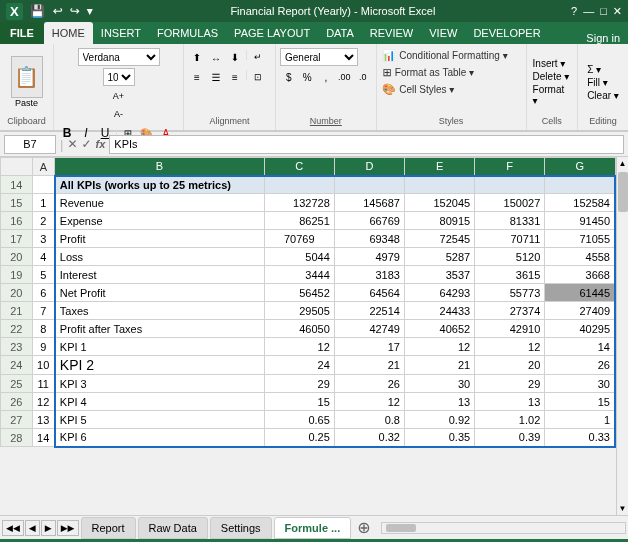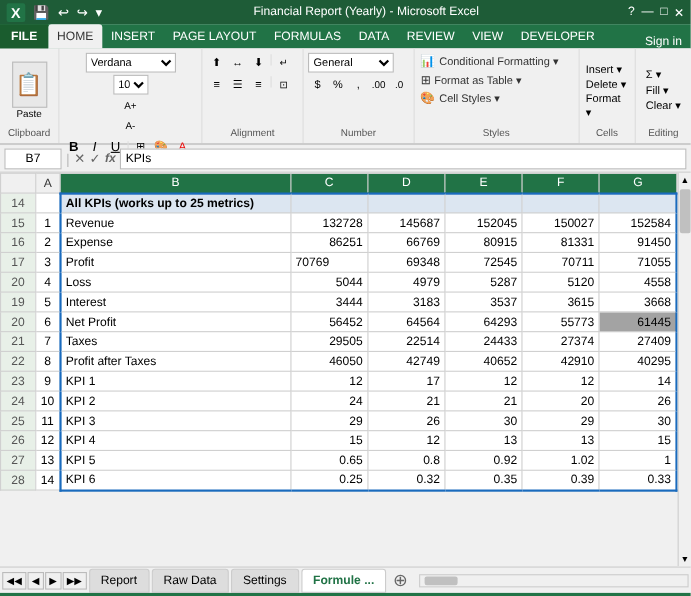--- a/index.html
+++ b/index.html
@@ -33,22 +33,22 @@
     <span style="color:white; font-size:11px; cursor:pointer;">—</span>
     <span style="color:white; font-size:11px; cursor:pointer;">□</span>
     <span style="color:white; font-size:11px; cursor:pointer;">✕</span>
   </div>
 </div>
 
 <div style="background:#217346; display:flex; align-items:flex-end; height:22px;">
   <button style="background:#1a5c2e; color:white; border:none; padding:2px 10px; font-size:11px; font-weight:bold; height:22px; cursor:pointer;">FILE</button>
   <div style="padding:2px 8px; font-size:11px; color:#333; background:#f0f0f0; border-radius:3px 3px 0 0; height:22px; display:flex; align-items:center; cursor:pointer;">HOME</div>
   <div style="padding:2px 8px; font-size:11px; color:white; height:22px; display:flex; align-items:center; cursor:pointer;">INSERT</div>
+  <div style="padding:2px 8px; font-size:11px; color:white; height:22px; display:flex; align-items:center; cursor:pointer;">FORMULAS</div>
   <div style="padding:2px 8px; font-size:11px; color:white; height:22px; display:flex; align-items:center; cursor:pointer;">PAGE LAYOUT</div>
-  <div style="padding:2px 8px; font-size:11px; color:white; height:22px; display:flex; align-items:center; cursor:pointer;">FORMULAS</div>
   <div style="padding:2px 8px; font-size:11px; color:white; height:22px; display:flex; align-items:center; cursor:pointer;">DATA</div>
   <div style="padding:2px 8px; font-size:11px; color:white; height:22px; display:flex; align-items:center; cursor:pointer;">REVIEW</div>
   <div style="padding:2px 8px; font-size:11px; color:white; height:22px; display:flex; align-items:center; cursor:pointer;">VIEW</div>
   <div style="padding:2px 8px; font-size:11px; color:white; height:22px; display:flex; align-items:center; cursor:pointer;">DEVELOPER</div>
   <div style="margin-left:auto; color:white; font-size:11px; padding:0 8px; cursor:pointer;">Sign in</div>
 </div>
 
 <div style="background:#f0f0f0; border-bottom:2px solid #ccc; display:flex; height:88px; align-items:stretch;">
 
   <div style="display:flex; flex-direction:column; align-items:center; border-right:1px solid #ddd; padding:4px 6px; min-width:54px;">
@@ -112,21 +112,21 @@
         <option>General</option>
       </select>
       <div style="display:flex; gap:1px; align-items:center;">
         <button style="width:18px;height:18px;border:1px solid transparent;background:transparent;cursor:pointer;font-size:10px;">$</button>
         <button style="width:18px;height:18px;border:1px solid transparent;background:transparent;cursor:pointer;font-size:10px;">%</button>
         <button style="width:18px;height:18px;border:1px solid transparent;background:transparent;cursor:pointer;font-size:10px;">,</button>
         <button style="width:18px;height:18px;border:1px solid transparent;background:transparent;cursor:pointer;font-size:9px;">.00</button>
         <button style="width:18px;height:18px;border:1px solid transparent;background:transparent;cursor:pointer;font-size:9px;">.0</button>
       </div>
     </div>
-    <div style="font-size:9px; color:#555; text-align:center;">Number</div>
+    <div style="font-size:9px; color:#555; text-align:center;text-decoration:underline;">Number</div>
   </div>
 
   <div style="display:flex; flex-direction:column; border-right:1px solid #ddd; padding:4px 6px; min-width:150px;">
     <div style="flex:1; display:flex; flex-direction:column; gap:2px;">
       <button style="border:none; background:transparent; cursor:pointer; text-align:left; font-size:10px; display:flex; align-items:center; gap:3px; padding:1px 0; color:#333;">
         <span style="font-size:11px;">📊</span>
         <span>Conditional Formatting ▾</span>
       </button>
       <button style="border:none; background:transparent; cursor:pointer; text-align:left; font-size:10px; display:flex; align-items:center; gap:3px; padding:1px 0; color:#333;">
         <span style="font-size:11px;">⊞</span>
@@ -226,21 +226,21 @@
             <td style="border: 1px solid rgb(208, 208, 208); padding: 1px 4px; height: 18px; font-size: 11px; text-align: right; background: white;">86251</td>
             <td style="border: 1px solid rgb(208, 208, 208); padding: 1px 4px; height: 18px; font-size: 11px; text-align: right; background: white;">66769</td>
             <td style="border: 1px solid rgb(208, 208, 208); padding: 1px 4px; height: 18px; font-size: 11px; text-align: right; background: white;">80915</td>
             <td style="border: 1px solid rgb(208, 208, 208); padding: 1px 4px; height: 18px; font-size: 11px; text-align: right; background: white;">81331</td>
             <td style="border-width: 1px 2px 1px 1px; border-style: solid; border-color: rgb(208, 208, 208) rgb(26, 107, 189) rgb(208, 208, 208) rgb(208, 208, 208); border-image: initial; padding: 1px 4px; height: 18px; font-size: 11px; text-align: right; background: white;">91450</td>
           </tr>
           <tr>
             <td style="background: rgb(232, 240, 232); text-align: center; color: rgb(85, 85, 85); font-size: 11px; border: 1px solid rgb(208, 208, 208); height: 18px; padding: 1px 2px;">17</td>
             <td style="border: 1px solid rgb(208, 208, 208); padding: 1px 2px; height: 18px; font-size: 11px; text-align: center; background: white;">3</td>
             <td style="border-width: 1px 1px 1px 2px; border-style: solid; border-color: rgb(208, 208, 208) rgb(208, 208, 208) rgb(208, 208, 208) rgb(26, 107, 189); border-image: initial; padding: 1px 4px; height: 18px; font-size: 11px; background: white;">Profit</td>
-            <td style="border: 1px solid rgb(208, 208, 208); padding: 1px 4px; height: 18px; font-size: 11px; text-align: left; background: white;">70769</td>
+            <td style="border: 1px solid rgb(208, 208, 208); padding: 1px 4px; height: 18px; font-size: 11px; text-align: center; background: white;">70769</td>
             <td style="border: 1px solid rgb(208, 208, 208); padding: 1px 4px; height: 18px; font-size: 11px; text-align: right; background: white;">69348</td>
             <td style="border: 1px solid rgb(208, 208, 208); padding: 1px 4px; height: 18px; font-size: 11px; text-align: right; background: white;">72545</td>
             <td style="border: 1px solid rgb(208, 208, 208); padding: 1px 4px; height: 18px; font-size: 11px; text-align: right; background: white;">70711</td>
             <td style="border-width: 1px 2px 1px 1px; border-style: solid; border-color: rgb(208, 208, 208) rgb(26, 107, 189) rgb(208, 208, 208) rgb(208, 208, 208); border-image: initial; padding: 1px 4px; height: 18px; font-size: 11px; text-align: right; background: white;">71055</td>
           </tr>
           <tr>
             <td style="background: rgb(232, 240, 232); text-align: center; color: rgb(85, 85, 85); font-size: 11px; border: 1px solid rgb(208, 208, 208); height: 18px; padding: 1px 2px;">20</td>
             <td style="border: 1px solid rgb(208, 208, 208); padding: 1px 2px; height: 18px; font-size: 11px; text-align: center; background: white;">4</td>
             <td style="border-width: 1px 1px 1px 2px; border-style: solid; border-color: rgb(208, 208, 208) rgb(208, 208, 208) rgb(208, 208, 208) rgb(26, 107, 189); border-image: initial; padding: 1px 4px; height: 18px; font-size: 11px; background: white;">Loss</td>
             <td style="border: 1px solid rgb(208, 208, 208); padding: 1px 4px; height: 18px; font-size: 11px; text-align: right; background: white;">5044</td>
@@ -295,21 +295,21 @@
             <td style="border-width: 1px 1px 1px 2px; border-style: solid; border-color: rgb(208, 208, 208) rgb(208, 208, 208) rgb(208, 208, 208) rgb(26, 107, 189); border-image: initial; padding: 1px 4px; height: 18px; font-size: 11px; background: white;">KPI 1</td>
             <td style="border: 1px solid rgb(208, 208, 208); padding: 1px 4px; height: 18px; font-size: 11px; text-align: right; background: white;">12</td>
             <td style="border: 1px solid rgb(208, 208, 208); padding: 1px 4px; height: 18px; font-size: 11px; text-align: right; background: white;">17</td>
             <td style="border: 1px solid rgb(208, 208, 208); padding: 1px 4px; height: 18px; font-size: 11px; text-align: right; background: white;">12</td>
             <td style="border: 1px solid rgb(208, 208, 208); padding: 1px 4px; height: 18px; font-size: 11px; text-align: right; background: white;">12</td>
             <td style="border-width: 1px 2px 1px 1px; border-style: solid; border-color: rgb(208, 208, 208) rgb(26, 107, 189) rgb(208, 208, 208) rgb(208, 208, 208); border-image: initial; padding: 1px 4px; height: 18px; font-size: 11px; text-align: right; background: white;">14</td>
           </tr>
           <tr>
             <td style="background: rgb(232, 240, 232); text-align: center; color: rgb(85, 85, 85); font-size: 11px; border: 1px solid rgb(208, 208, 208); height: 18px; padding: 1px 2px;">24</td>
             <td style="border: 1px solid rgb(208, 208, 208); padding: 1px 2px; height: 18px; font-size: 11px; text-align: center; background: white;">10</td>
-            <td style="border-width: 1px 1px 1px 2px; border-style: solid; border-color: rgb(208, 208, 208) rgb(208, 208, 208) rgb(208, 208, 208) rgb(26, 107, 189); border-image: initial; padding: 1px 4px; height: 18px; font-size: 11px; background: white; margin-top: 38px;">KPI 2</td>
+            <td style="border-width: 1px 1px 1px 2px; border-style: solid; border-color: rgb(208, 208, 208) rgb(208, 208, 208) rgb(208, 208, 208) rgb(26, 107, 189); border-image: initial; padding: 1px 4px; height: 18px; font-size: 14px; background: white; margin-top: 38px;">KPI 2</td>
             <td style="border: 1px solid rgb(208, 208, 208); padding: 1px 4px; height: 18px; font-size: 11px; text-align: right; background: white;">24</td>
             <td style="border: 1px solid rgb(208, 208, 208); padding: 1px 4px; height: 18px; font-size: 11px; text-align: right; background: white;">21</td>
             <td style="border: 1px solid rgb(208, 208, 208); padding: 1px 4px; height: 18px; font-size: 11px; text-align: right; background: white;">21</td>
             <td style="border: 1px solid rgb(208, 208, 208); padding: 1px 4px; height: 18px; font-size: 11px; text-align: right; background: white;">20</td>
             <td style="border-width: 1px 2px 1px 1px; border-style: solid; border-color: rgb(208, 208, 208) rgb(26, 107, 189) rgb(208, 208, 208) rgb(208, 208, 208); border-image: initial; padding: 1px 4px; height: 18px; font-size: 11px; text-align: right; background: white;">26</td>
           </tr>
           <tr>
             <td style="background: rgb(232, 240, 232); text-align: center; color: rgb(85, 85, 85); font-size: 11px; border: 1px solid rgb(208, 208, 208); height: 18px; padding: 1px 2px;">25</td>
             <td style="border: 1px solid rgb(208, 208, 208); padding: 1px 2px; height: 18px; font-size: 11px; text-align: center; background: white;">11</td>
             <td style="border-width: 1px 1px 1px 2px; border-style: solid; border-color: rgb(208, 208, 208) rgb(208, 208, 208) rgb(208, 208, 208) rgb(26, 107, 189); border-image: initial; padding: 1px 4px; height: 18px; font-size: 11px; background: white;">KPI 3</td>

